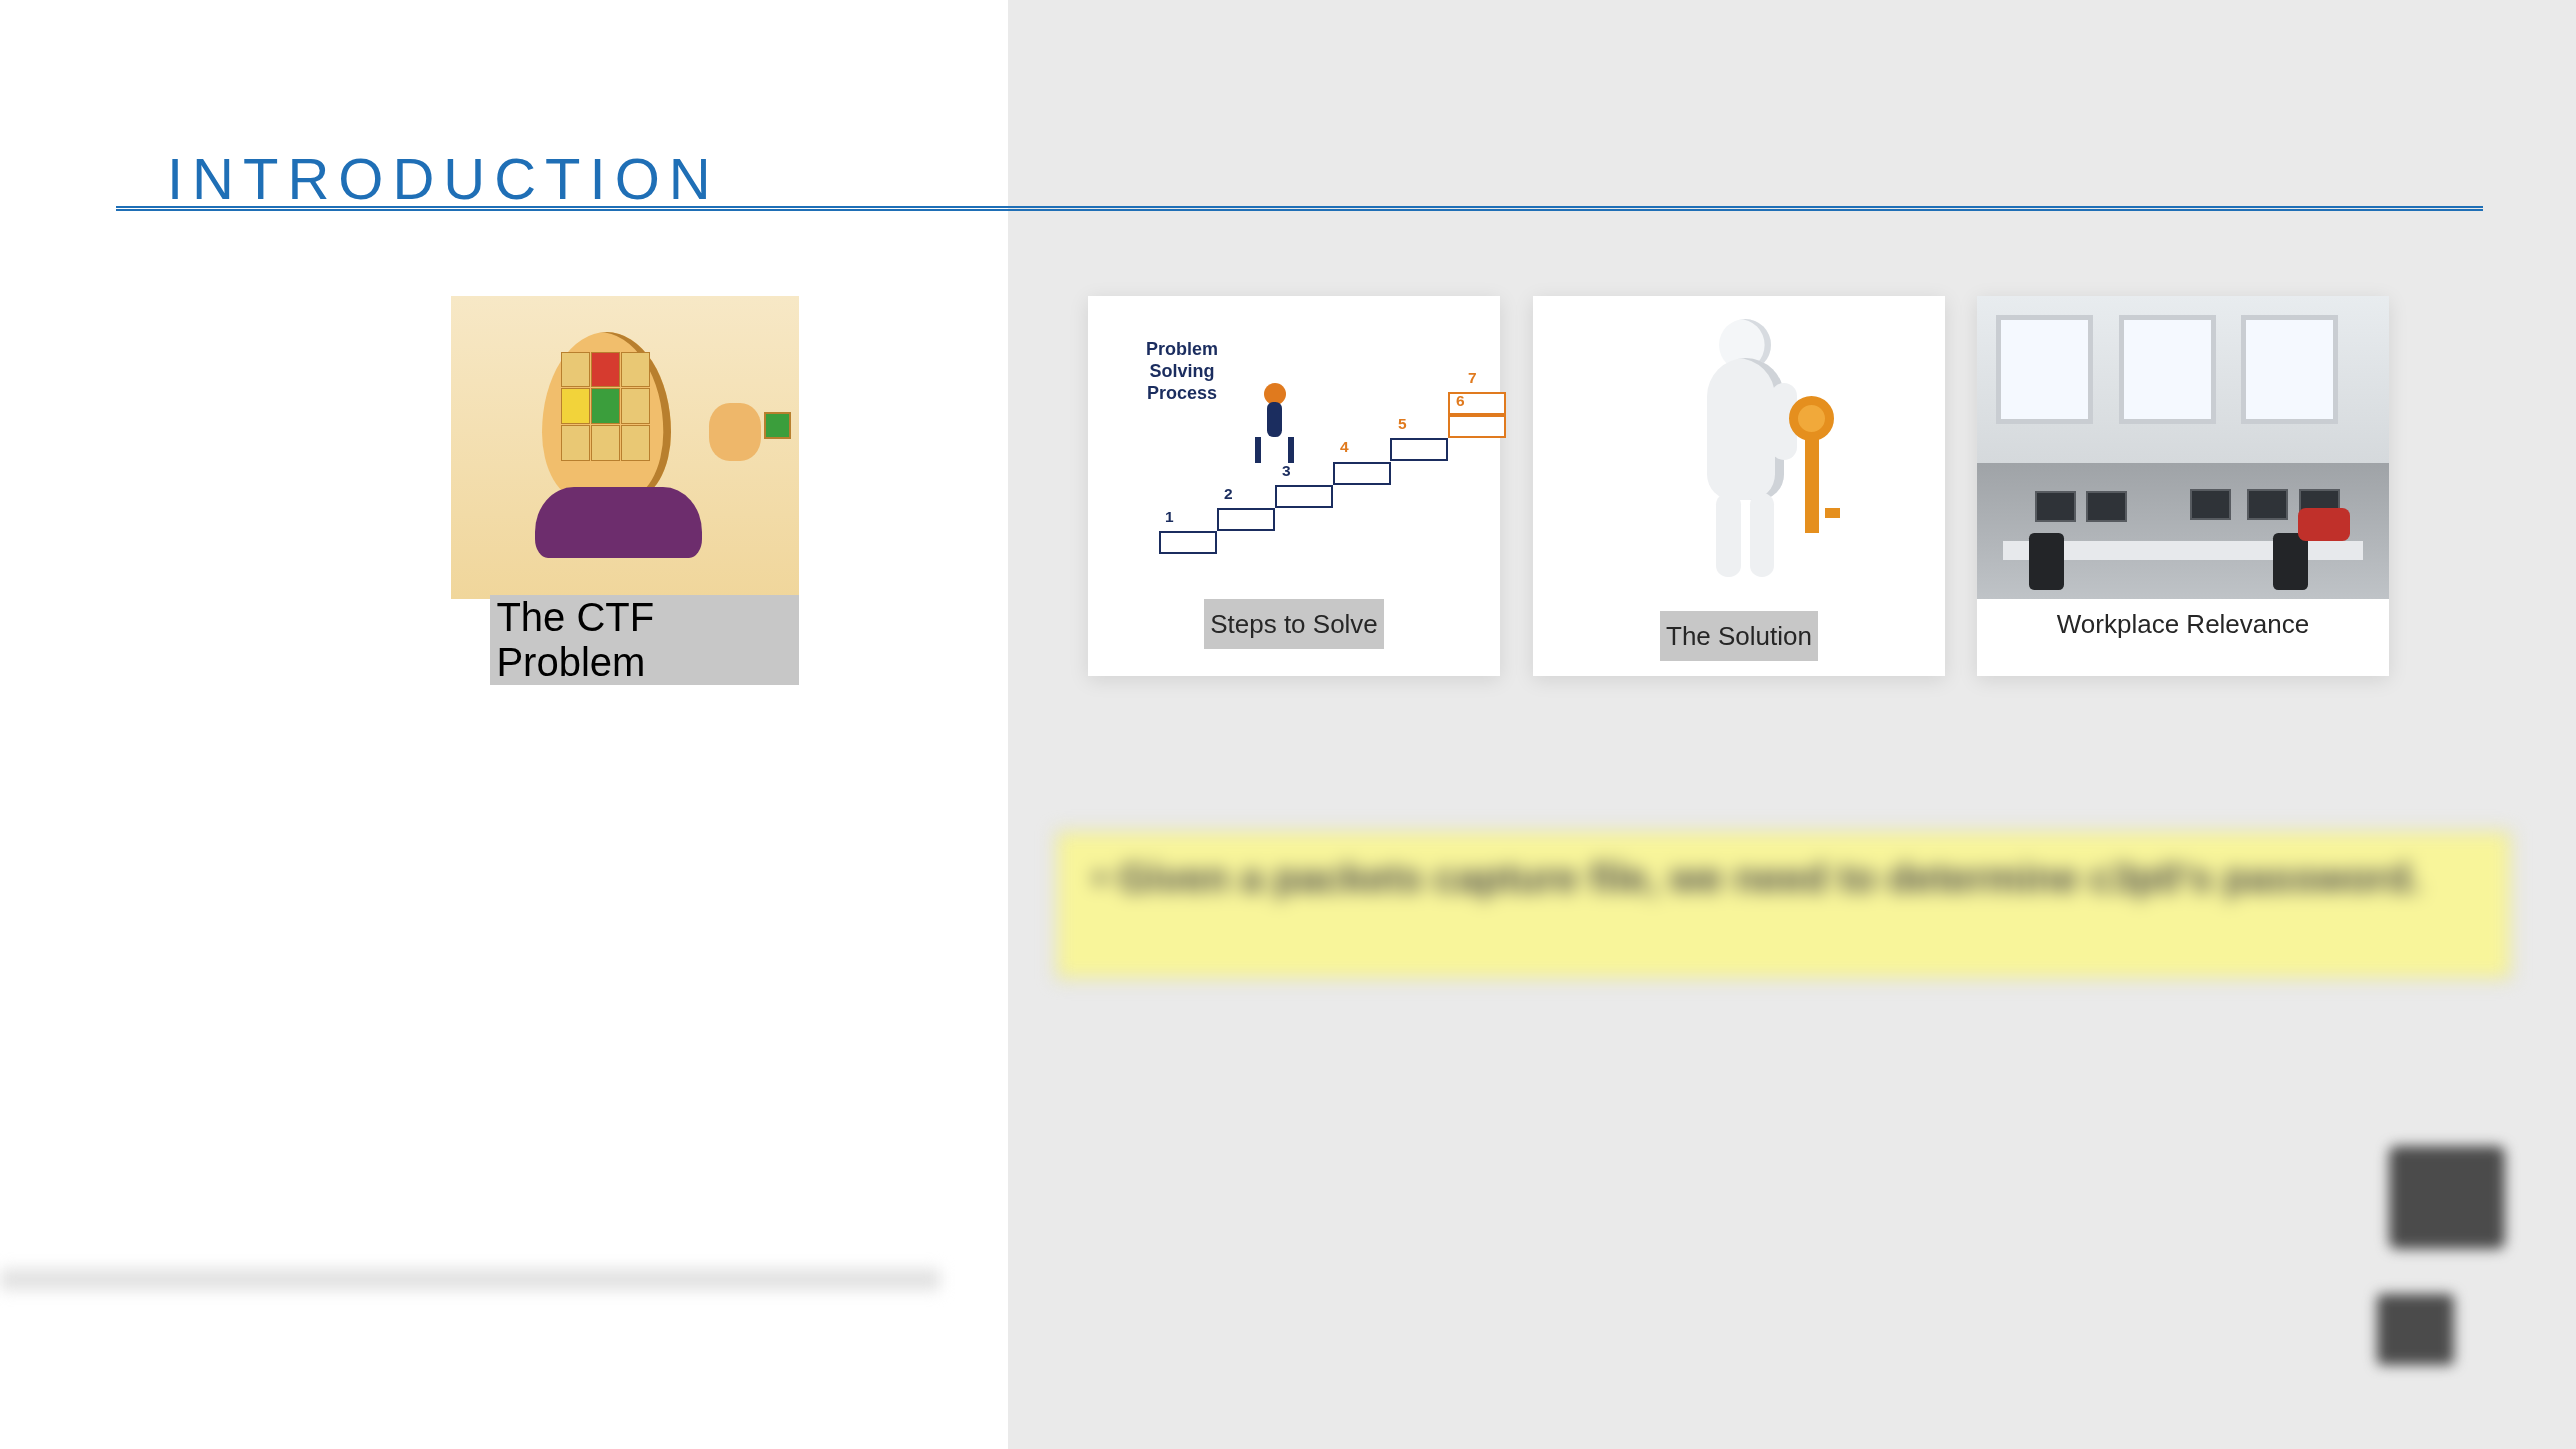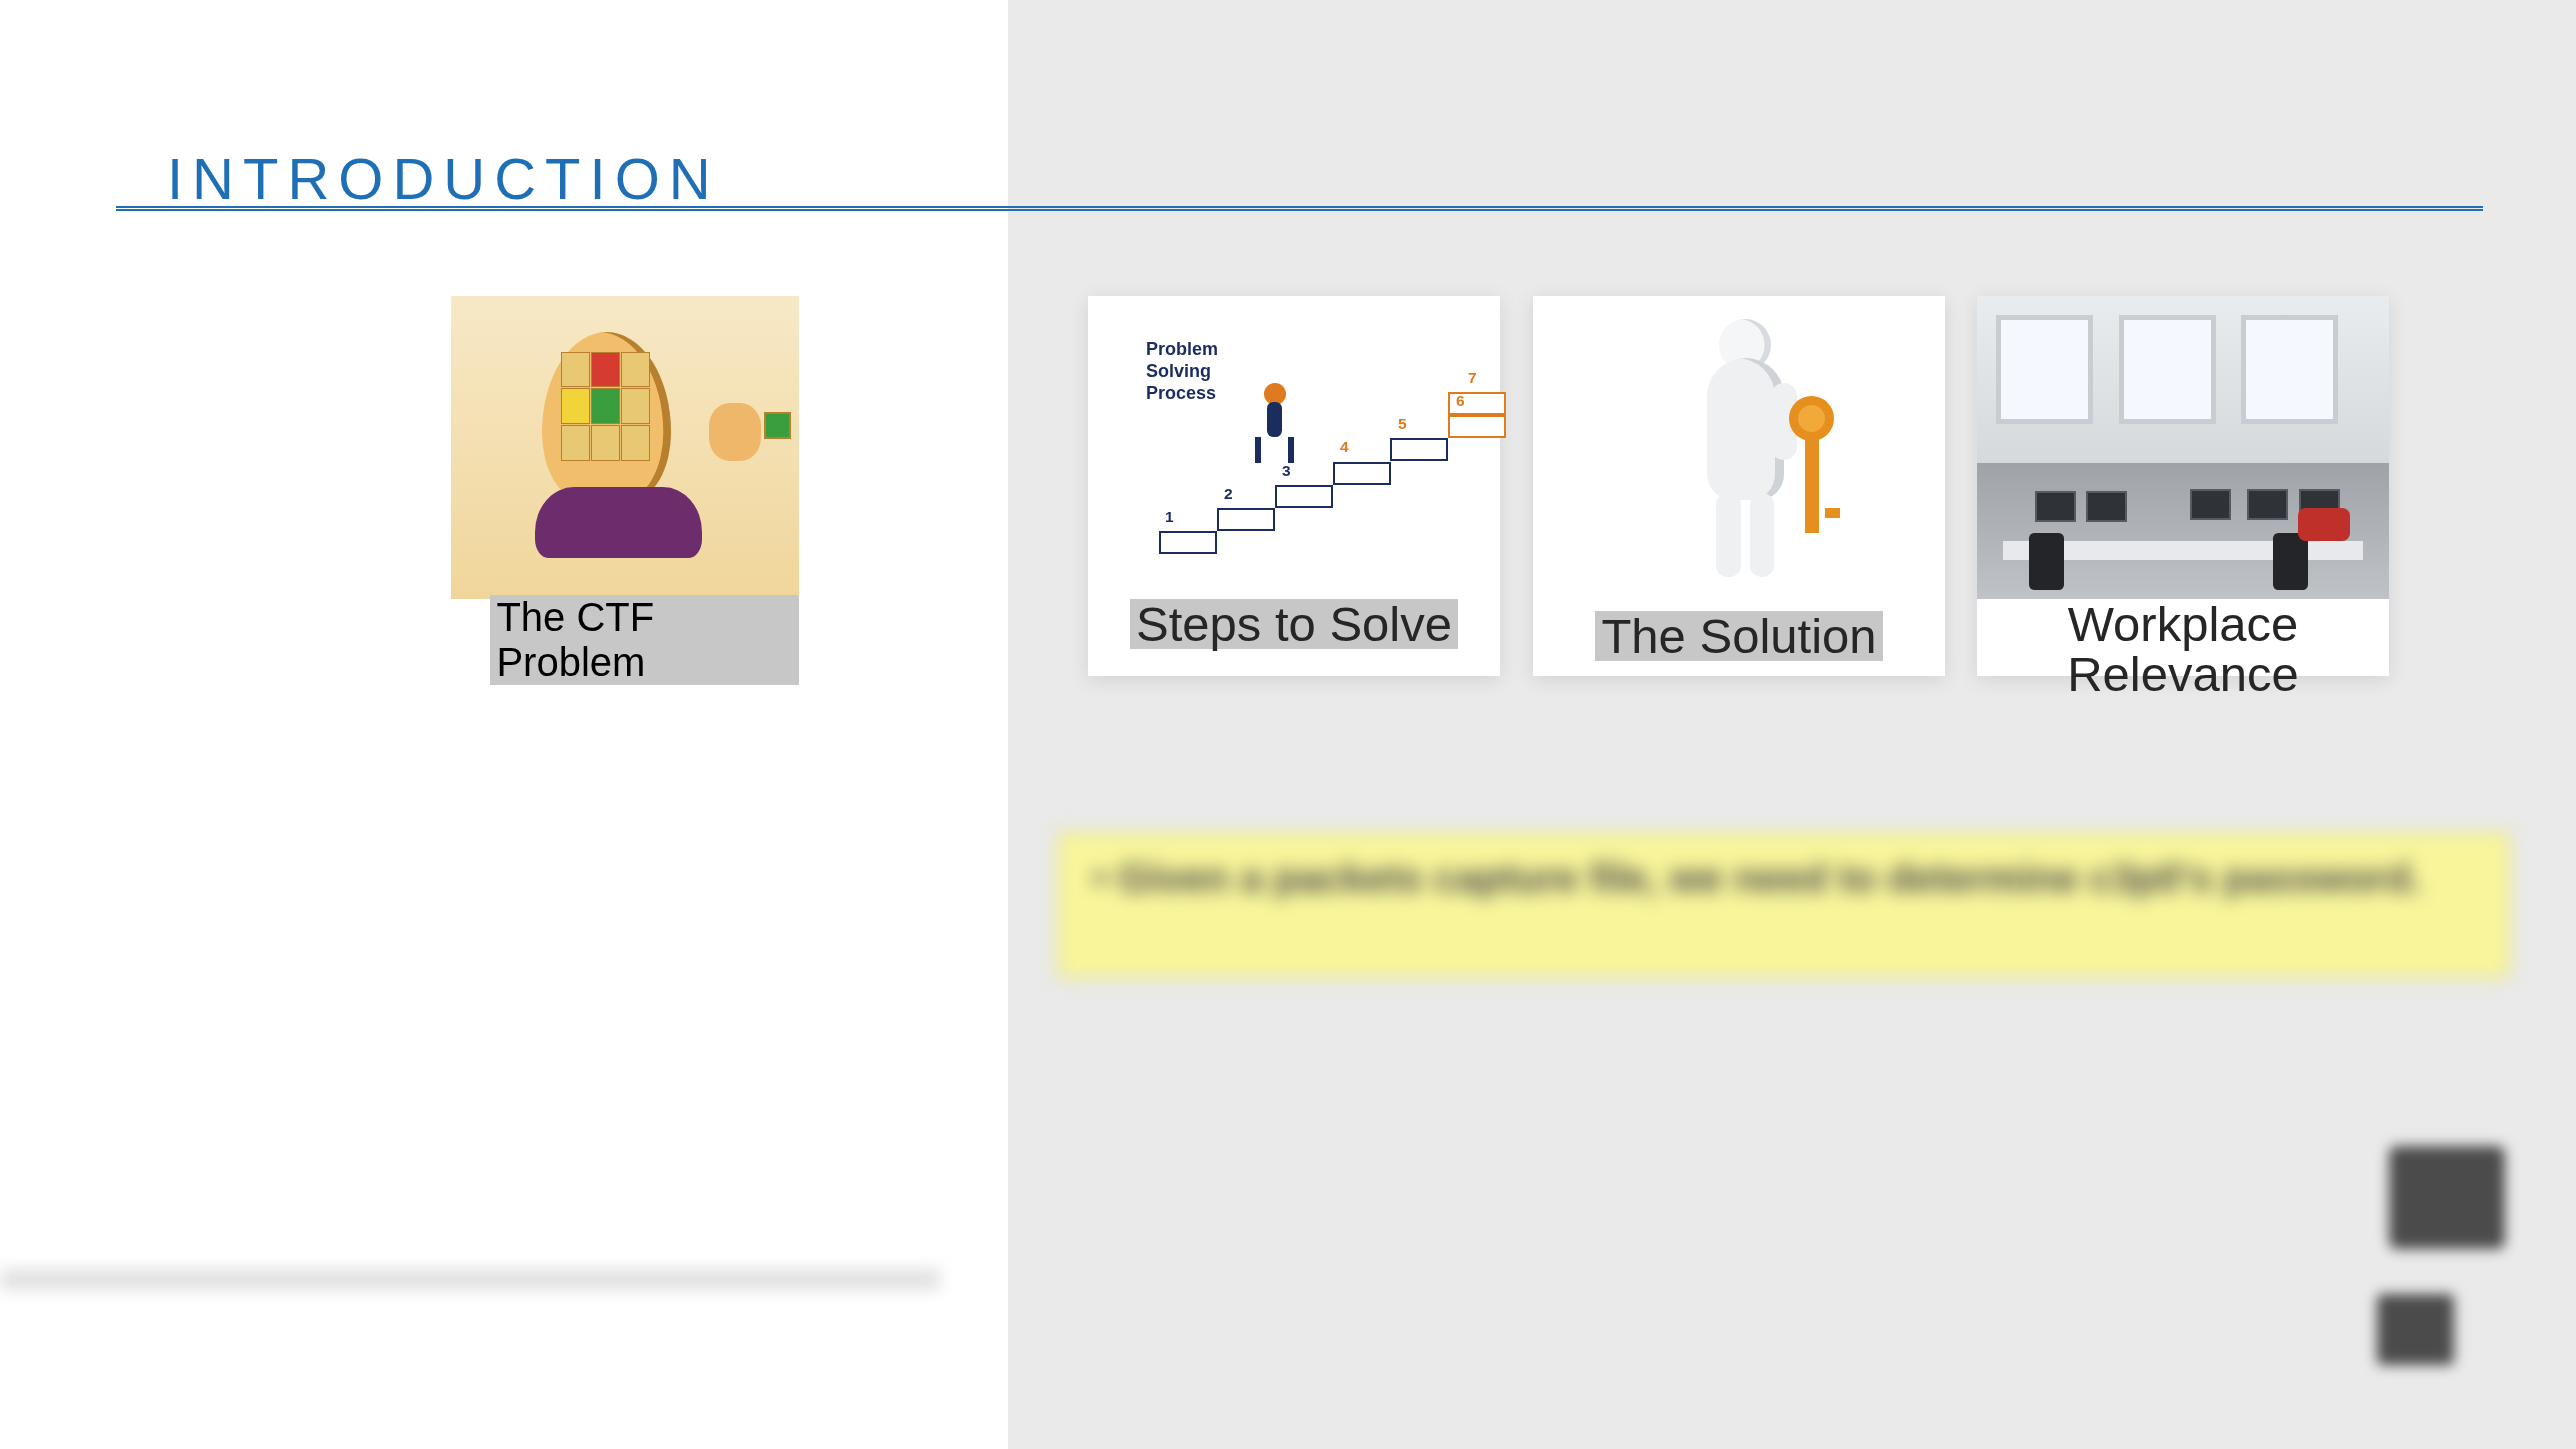--- a/index.html
+++ b/index.html
@@ -49,21 +49,21 @@
       top: 296px;
       width: 412px; height: 380px;
       background: #ffffff;
       box-shadow: 0 3.9px 19.3px rgba(0,0,0,0.10);
       display: flex;
       flex-direction: column;
       align-items: center;
     }
     .card .img { width: 100%; height: 303px; display: flex; align-items: center; justify-content: center; }
     .card .label {
-      font-size: 49px;
+      font-size: 26px;
       color: #262626;
       text-align: center;
       line-height: 50px;
     }
     .label-grey-bg { background: #c7c7c7; display: inline-block; padding: 0 6.4px; }
 
     
     .card1 {
       position: absolute;
       top: 296px; left: 451px;
@@ -255,21 +255,21 @@
     </div>
   </div>
   <div class="label">
     <span class="label-grey-bg">The CTF Problem</span>
   </div>
 </div>
 
 <div class="card card2">
   <div class="img">
     <div class="steps-fig">
-      <div class="steps-title" style="white-space:pre-line;">Problem
+      <div class="steps-title" style="white-space:pre-line;text-align:center;">Problem
 Solving
 Process</div>
       <div class="stair st1"></div>
         <div class="stair st2"></div>
         <div class="stair st3"></div>
       <div class="stair st4"></div>
         <div class="stair st5"></div>
         <div class="stair st6"></div>
       <div class="stair st7"></div>
       <span class="num n1">1</span>

